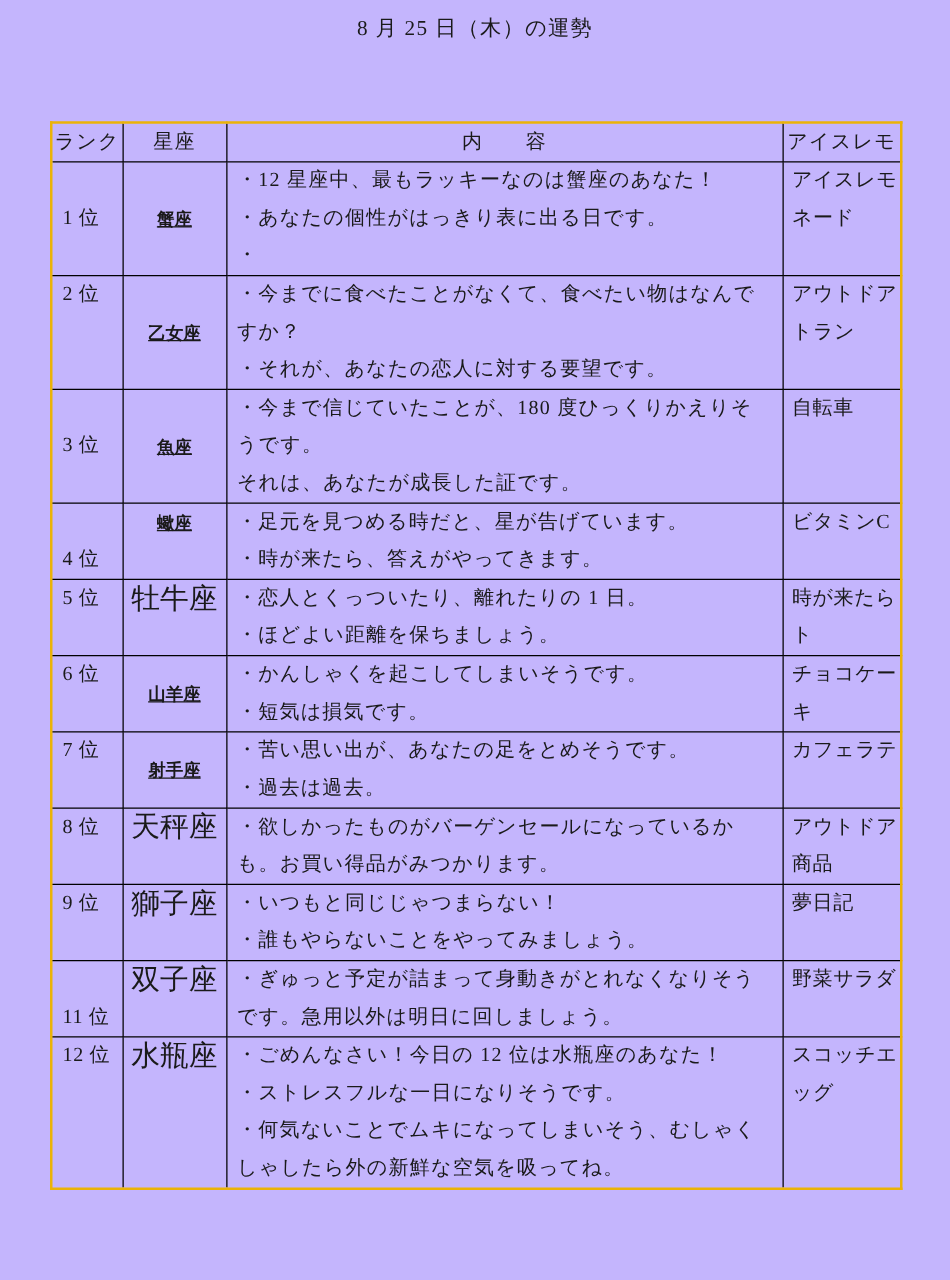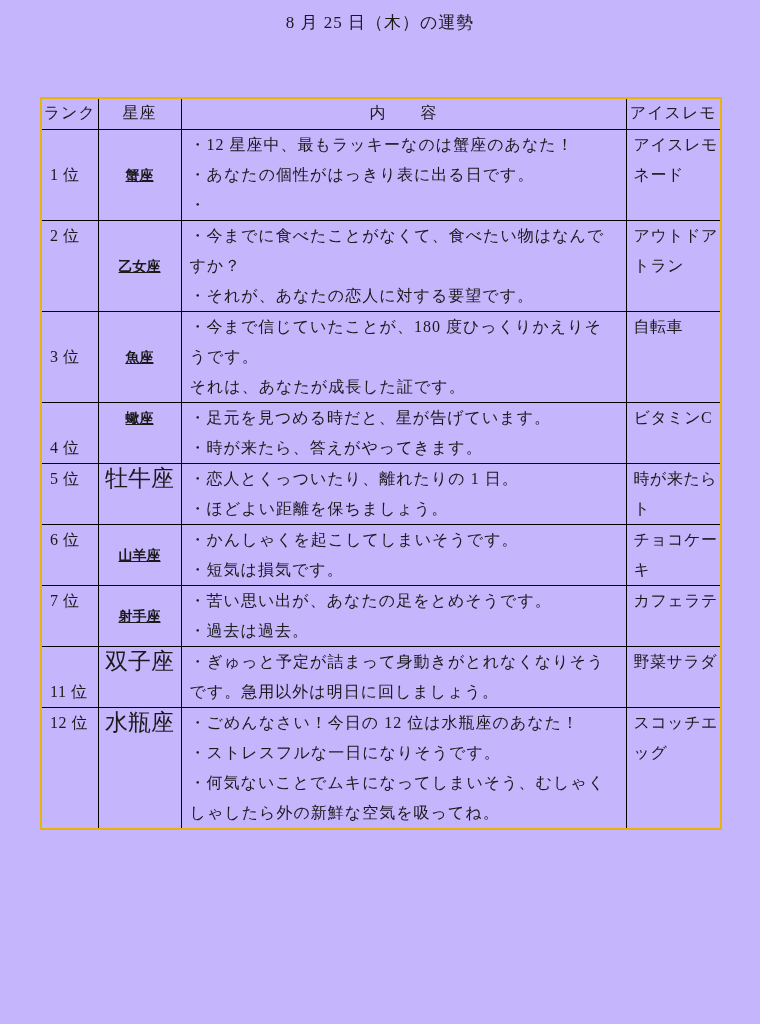--- a/index.html
+++ b/index.html
@@ -122,20 +122,35 @@
 キ</td>
       </tr>
       <tr>
         <td class="rank">7 位</td>
         <td class="sign bold vm">射手座</td>
         <td class="content">・苦い思い出が、あなたの足をとめそうです。
 ・過去は過去。</td>
         <td class="lucky">カフェラテ</td>
       </tr>
       <tr>
+        <td class="rank">8 位</td>
+        <td class="sign">天秤座</td>
+        <td class="content">・欲しかったものがバーゲンセールになっているか
+も。お買い得品がみつかります。</td>
+        <td class="lucky">アウトドア
+商品</td>
+      </tr>
+      <tr>
+        <td class="rank">9 位</td>
+        <td class="sign">獅子座</td>
+        <td class="content">・いつもと同じじゃつまらない！
+・誰もやらないことをやってみましょう。</td>
+        <td class="lucky">夢日記</td>
+      </tr>
+      <tr>
         <td class="rank vb">11 位</td>
         <td class="sign">双子座</td>
         <td class="content">・ぎゅっと予定が詰まって身動きがとれなくなりそう
 です。急用以外は明日に回しましょう。</td>
         <td class="lucky">野菜サラダ</td>
       </tr>
       <tr>
         <td class="rank pt30">12 位</td>
         <td class="sign">水瓶座</td>
         <td class="content">・ごめんなさい！今日の 12 位は水瓶座のあなた！

